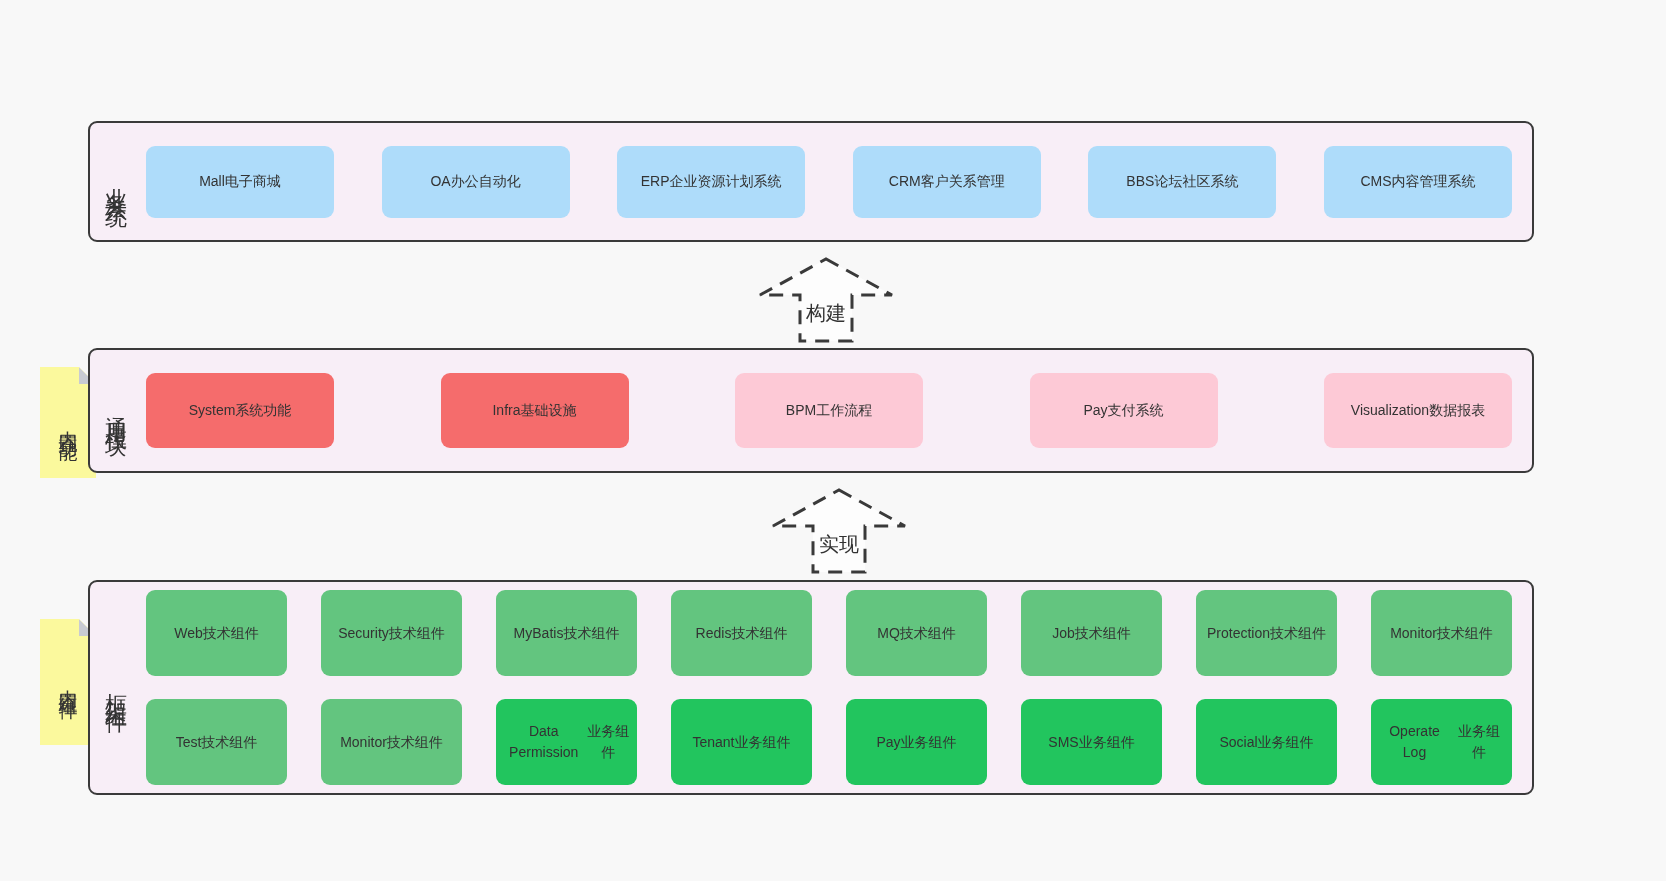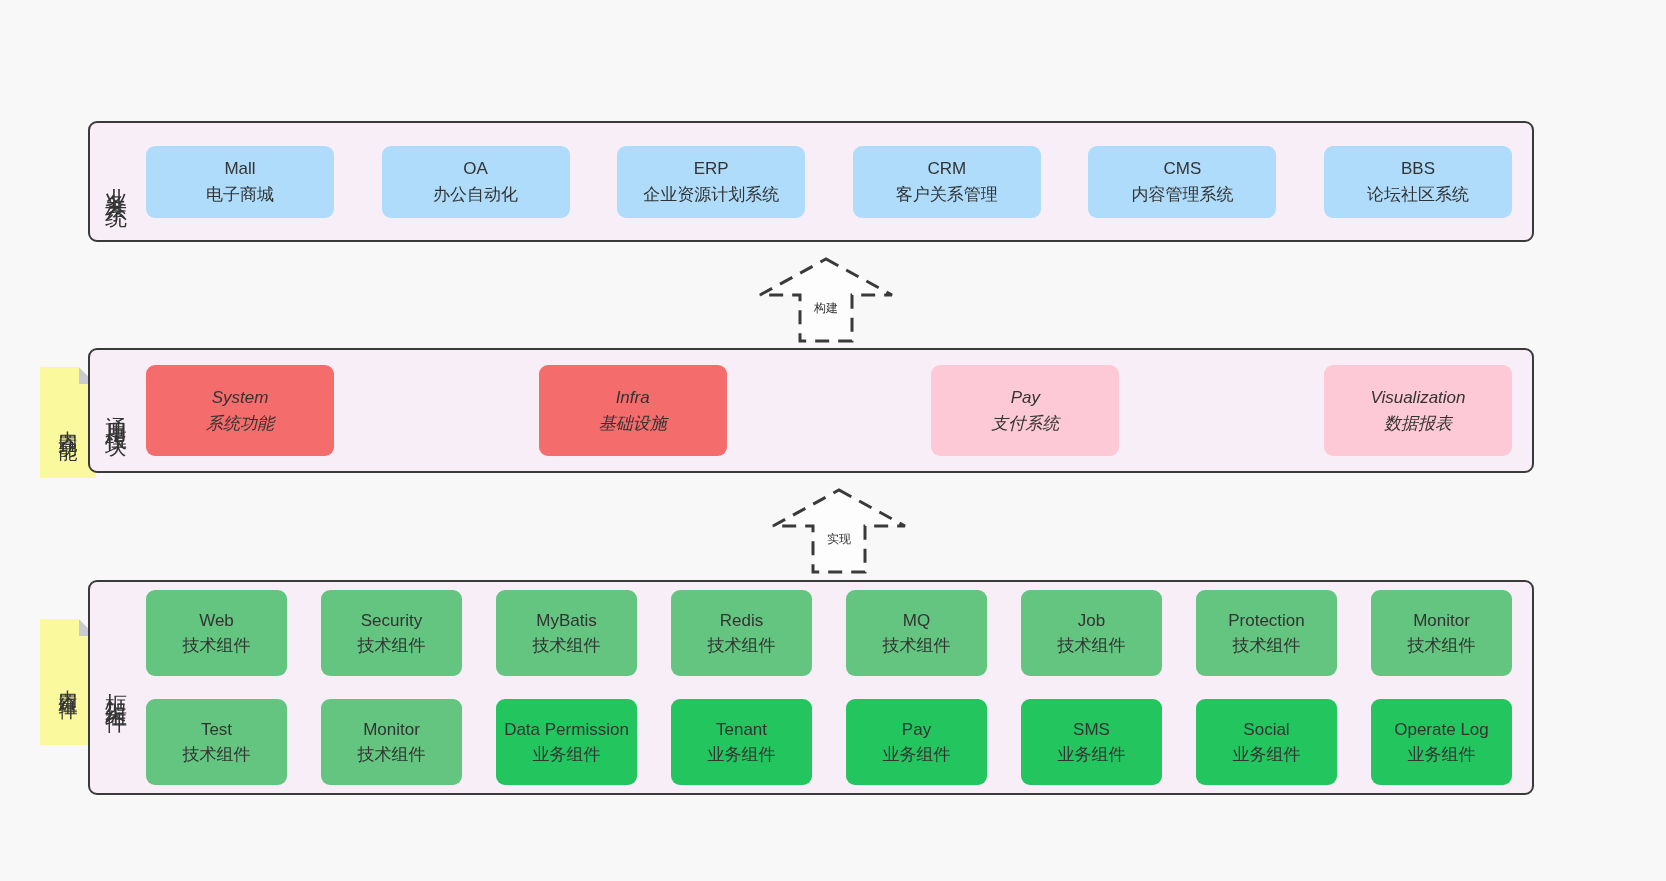--- a/index.html
+++ b/index.html
@@ -17,26 +17,26 @@
   .layer-business{top:121px;height:121px;}
   .layer-modules{top:348px;height:125px;}
   .layer-components{top:580px;height:215px;}
   .side-label{
     position:absolute;left:11px;top:50%;transform:translateY(-50%);
     writing-mode:vertical-rl;text-orientation:upright;
     font-size:22px;letter-spacing:6px;color:#333;white-space:nowrap;
   }
   .row{display:flex;justify-content:space-between;}
   .box{
-    border-radius:9px;display:flex;flex-direction:column;
+    border-radius:9px;display:flex;flex-direction:row;
     align-items:center;justify-content:center;text-align:center;
-    font-size:17px;line-height:1.5;color:#333;box-sizing:border-box;padding:2px 6px;
+    font-size:14px;line-height:1.5;color:#333;box-sizing:border-box;padding:2px 6px;
   }
   .layer-business .box{width:188px;height:72px;}
-  .layer-modules .box{width:188px;height:91px;font-style:italic;}
+  .layer-modules .box{width:188px;height:75px;}
   .layer-components .box{width:141px;height:86px;}
   .blue{background:#aedcfa;}
   .red{background:#f56c6c;}
   .pink{background:#fdc9d6;}
   .green{background:#63c57f;}
   .green-light{background:#22c55e;}
   .sticky{
     position:absolute;left:40px;width:56px;background:#fbf99d;z-index:1;
     display:flex;align-items:center;justify-content:center;
     clip-path:polygon(0 0, calc(100% - 17px) 0, 100% 17px, 100% 100%, 0 100%);
@@ -50,21 +50,21 @@
   .sticky span{
     writing-mode:vertical-rl;text-orientation:upright;
     font-size:19px;letter-spacing:4px;color:#333;
   }
   .arrow{position:absolute;width:138px;height:88px;z-index:3;}
   .arrow-build{left:757px;top:256px;}
   .arrow-implement{left:770px;top:487px;}
   .arrow svg{position:absolute;left:0;top:0;}
   .arrow .arrow-label{
     position:absolute;left:0;right:0;top:44px;text-align:center;
-    font-size:12px;color:#333;
+    font-size:20px;color:#333;
   }
 </style>
 </head>
 <body>
 
 <div class="layer layer-business">
   <div class="side-label">业务系统</div>
   <div class="row">
     <div class="box blue">
       <div>Mall</div>
@@ -76,26 +76,26 @@
     </div>
     <div class="box blue">
       <div>ERP</div>
       <div>企业资源计划系统</div>
     </div>
     <div class="box blue">
       <div>CRM</div>
       <div>客户关系管理</div>
     </div>
     <div class="box blue">
+      <div>BBS</div>
+      <div>论坛社区系统</div>
+    </div>
+    <div class="box blue">
       <div>CMS</div>
       <div>内容管理系统</div>
-    </div>
-    <div class="box blue">
-      <div>BBS</div>
-      <div>论坛社区系统</div>
     </div>
   </div>
 </div>
 
 <div class="arrow arrow-build">
   <svg width="138" height="88" viewBox="0 0 138 88">
     <polygon points="69,3 135,39 95,39 95,85 43,85 43,39 3,39" fill="#fdfdfd" stroke="#3a3a3a" stroke-width="3" stroke-dasharray="14 9"></polygon>
   </svg>
   <span class="arrow-label">构建</span>
 </div>
@@ -109,20 +109,24 @@
   <div class="row">
     <div class="box red">
       <div>System</div>
       <div>系统功能</div>
     </div>
     <div class="box red">
       <div>Infra</div>
       <div>基础设施</div>
     </div>
     <div class="box pink">
+      <div>BPM</div>
+      <div>工作流程</div>
+    </div>
+    <div class="box pink">
       <div>Pay</div>
       <div>支付系统</div>
     </div>
     <div class="box pink">
       <div>Visualization</div>
       <div>数据报表</div>
     </div>
   </div>
 </div>
 

